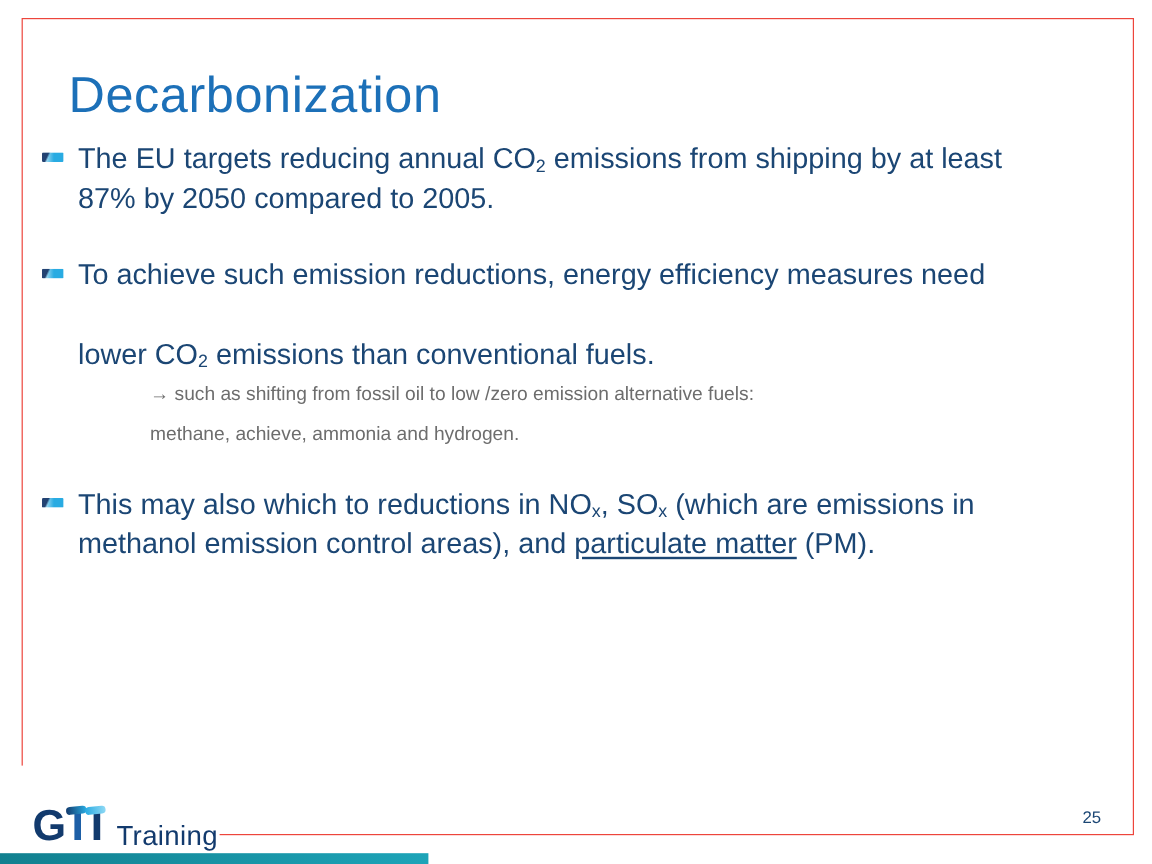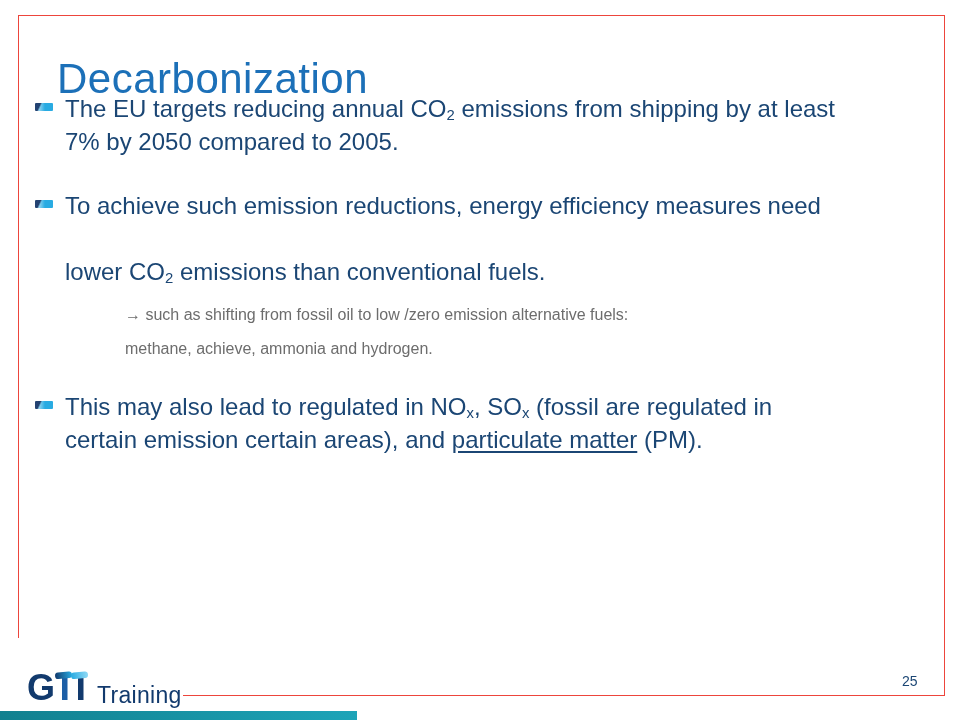--- a/index.html
+++ b/index.html
@@ -7,26 +7,26 @@
   .slide{position:relative;width:960px;height:720px;background:#fff;}
 
   .red-frame{position:absolute;left:18px;top:15px;width:927px;height:681px;
     border:1px solid var(--accent-red,#ed453c);box-sizing:border-box;}
 
   .white-patch{position:absolute;left:0;top:638px;width:183px;height:82px;background:#fff;}
 
   .slide-title{position:absolute;left:57px;top:30px;font-size:42px;font-weight:400;
     color:var(--title-blue,#1c70b8);letter-spacing:0.5px;line-height:1;}
 
-  .bullet-list{position:absolute;left:33px;top:92px;width:895px;}
+  .bullet-list{position:absolute;left:33px;top:116px;width:895px;}
   .bullet-item{position:relative;color:var(--body-navy,#1b4674);
     font-size:24px;line-height:33px;}
   .bullet-item.bullet{padding-left:32px;}
   .bullet-item:nth-child(1){margin-bottom:31px;}
-  .bullet-item:nth-child(2){margin-bottom:10px;}
+  .bullet-item:nth-child(2){margin-bottom:0;}
   .bullet-item:nth-child(3){margin-bottom:24px;}
   .bullet-item.sub{margin-left:92px;font-size:16px;line-height:34px;
     color:var(--muted-gray,#6d6d6d);}
   .dash{position:absolute;left:2px;top:11px;width:18px;height:8px;border-radius:1px;
     background:
       linear-gradient(115deg, rgba(27,58,107,0.95) 0%, rgba(27,58,107,0.95) 26%, rgba(27,58,107,0) 34%),
       linear-gradient(to right, rgba(41,171,226,0.15) 0%, var(--accent-cyan,#29abe2) 55%);}
   sub{font-size:0.62em;position:relative;top:0.2em;vertical-align:baseline;line-height:0;}
   .u{text-decoration:underline;text-underline-offset:3px;}
 
@@ -45,32 +45,32 @@
 
 <div class="slide">
 
   <div class="red-frame"></div>
 
   <h1 class="slide-title">Decarbonization</h1>
 
   <div class="bullet-list">
       <div class="bullet-item bullet">
         <span class="dash"></span>
-        <div><span>The EU targets reducing annual CO</span><sub>2</sub><span> emissions from shipping by at least</span><br><span>7% by 2050 compared to 2005.</span></div>
+        <div><span>The EU targets reducing annual CO</span><sub>2</sub><span> emissions from shipping by at least</span><br><span>87% by 2050 compared to 2005.</span></div>
       </div>
       <div class="bullet-item bullet">
         <span class="dash"></span>
         <div><span>To achieve such emission reductions, energy efficiency measures need</span><br><br><span>lower CO</span><sub>2</sub><span> emissions than conventional fuels.</span></div>
       </div>
       <div class="bullet-item sub">
         <div><span>→ such as shifting from fossil oil to low /zero emission alternative fuels:</span><br><span>methane, achieve, ammonia and hydrogen.</span></div>
       </div>
       <div class="bullet-item bullet">
         <span class="dash"></span>
-        <div><span>This may also lead to regulated in NO</span><sub>x</sub><span>, SO</span><sub>x</sub><span> (fossil are regulated in</span><br><span>certain emission certain areas), and </span><span class="u">particulate matter</span><span> (PM).</span></div>
+        <div><span>This may also which to reductions in NO</span><sub>x</sub><span>, SO</span><sub>x</sub><span> (which are emissions in</span><br><span>methanol emission control areas), and </span><span class="u">particulate matter</span><span> (PM).</span></div>
       </div>
     </div>
 
   <div class="white-patch"></div>
 
   <div class="footer-logo">
     <span>
       <svg width="64" height="40" viewBox="0 0 64 40" aria-hidden="true">
         <defs>
           <linearGradient id="tbar1" x1="0" y1="0" x2="1" y2="0">

